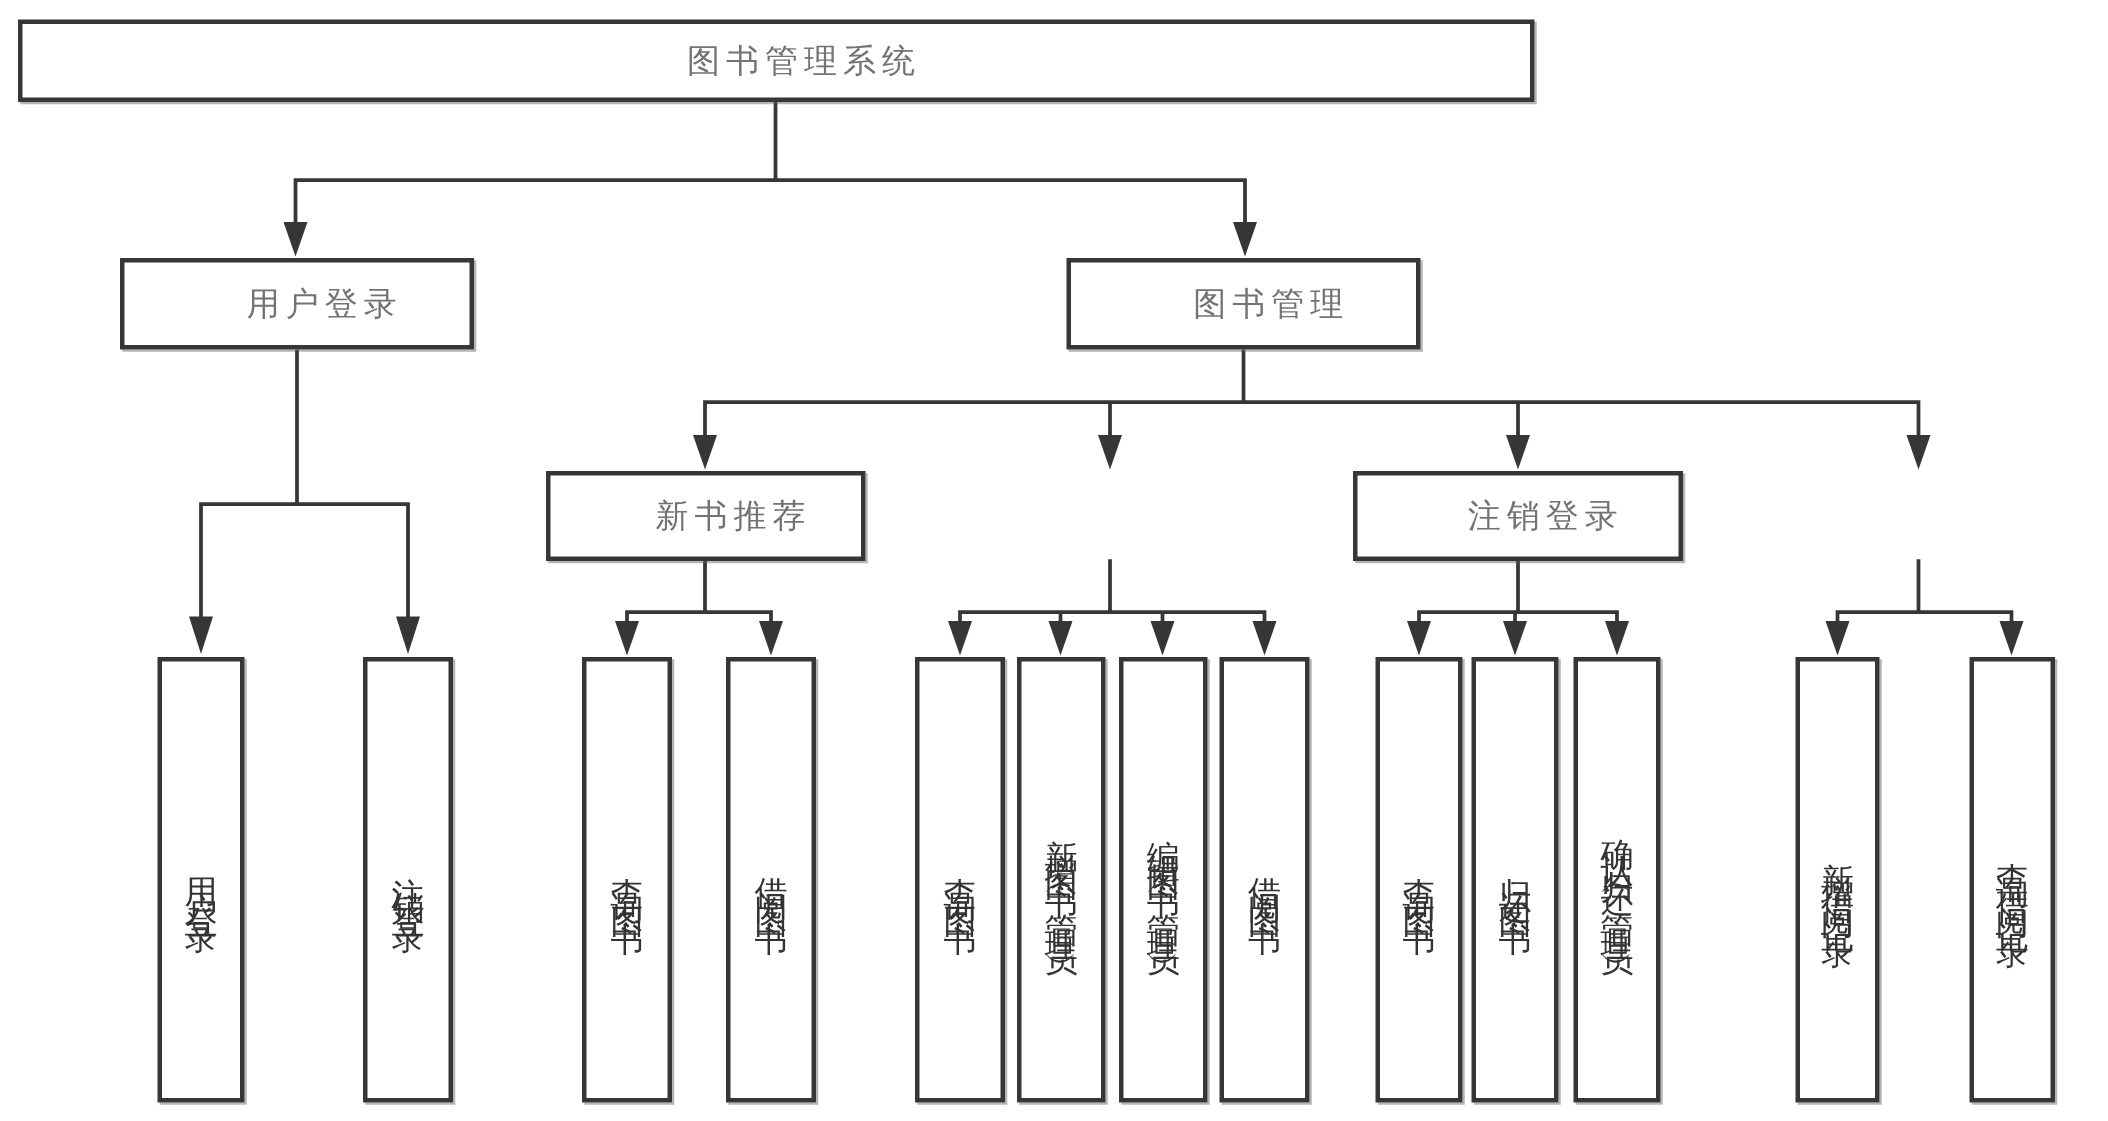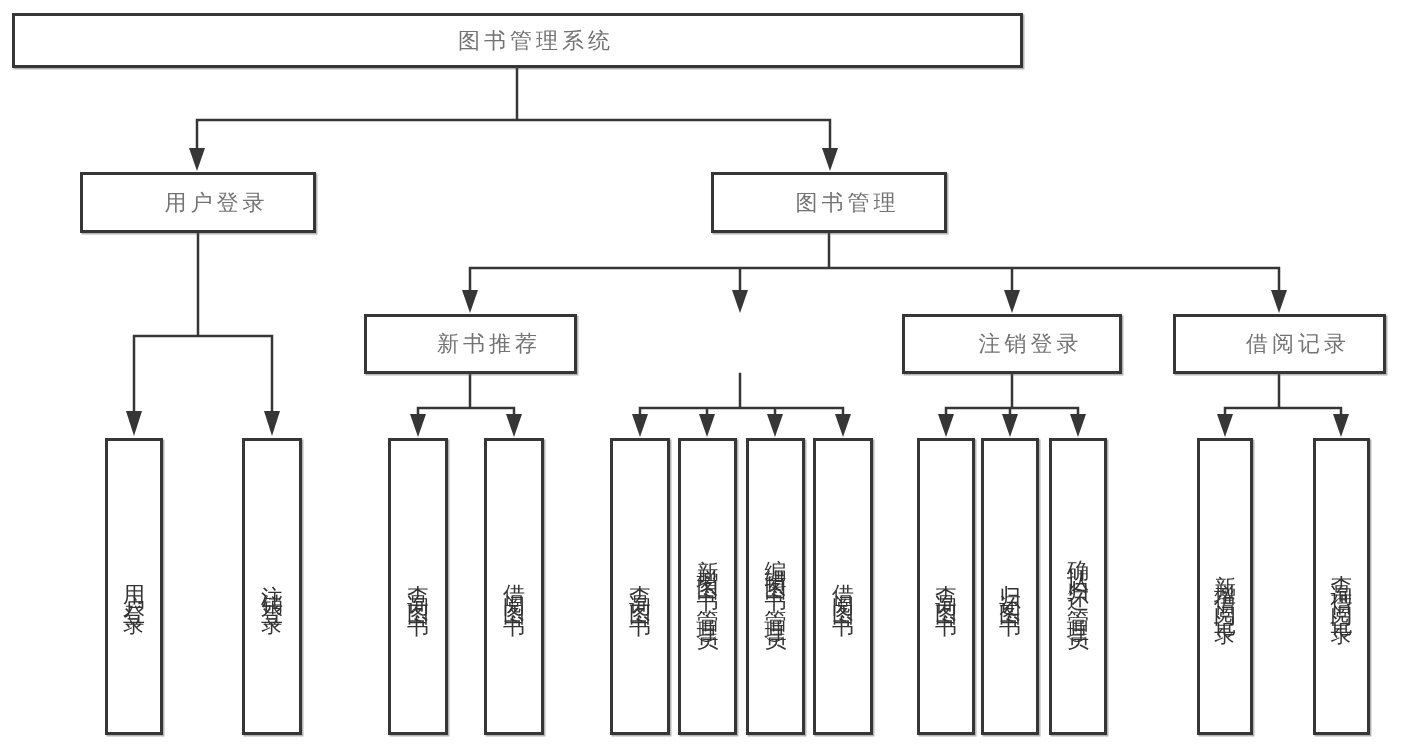--- a/index.html
+++ b/index.html
@@ -112,21 +112,20 @@
     </g>
   </svg>
 
   <div class="node" style="left:12px; top:13px; width:1011px; height:55px;">图书管理系统</div>
 
   <div class="node" style="left:80px; top:172px; width:236px; height:61px;">用户登录</div>
   <div class="node" style="left:364px; top:314px; width:213px; height:60px;">新书推荐</div>
 
   <div class="node" style="left:711px; top:172px; width:236px; height:61px;">图书管理</div>
   <div class="node" style="left:902px; top:314px; width:220px; height:60px;">注销登录</div>
-  <div class="node" style="left:1173px; top:314px; width:213px; height:60px;">借阅记录</div>
 
   <div class="vnode" style="left:105px; top:438px; width:58px; height:297px;">用户登录</div>
   <div class="vnode" style="left:242px; top:438px; width:60px; height:297px;">注销登录</div>
 
   <div class="vnode" style="left:388px; top:438px; width:60px; height:297px;">查询图书</div>
   <div class="vnode" style="left:484px; top:438px; width:60px; height:297px;">借阅图书</div>
 
   <div class="vnode" style="left:610px; top:438px; width:60px; height:297px;">查询图书</div>
   <div class="vnode" style="left:678px; top:438px; width:59px; height:297px;">新增图书（管理员）</div>
   <div class="vnode" style="left:746px; top:438px; width:59px; height:297px;">编辑图书（管理员）</div>

